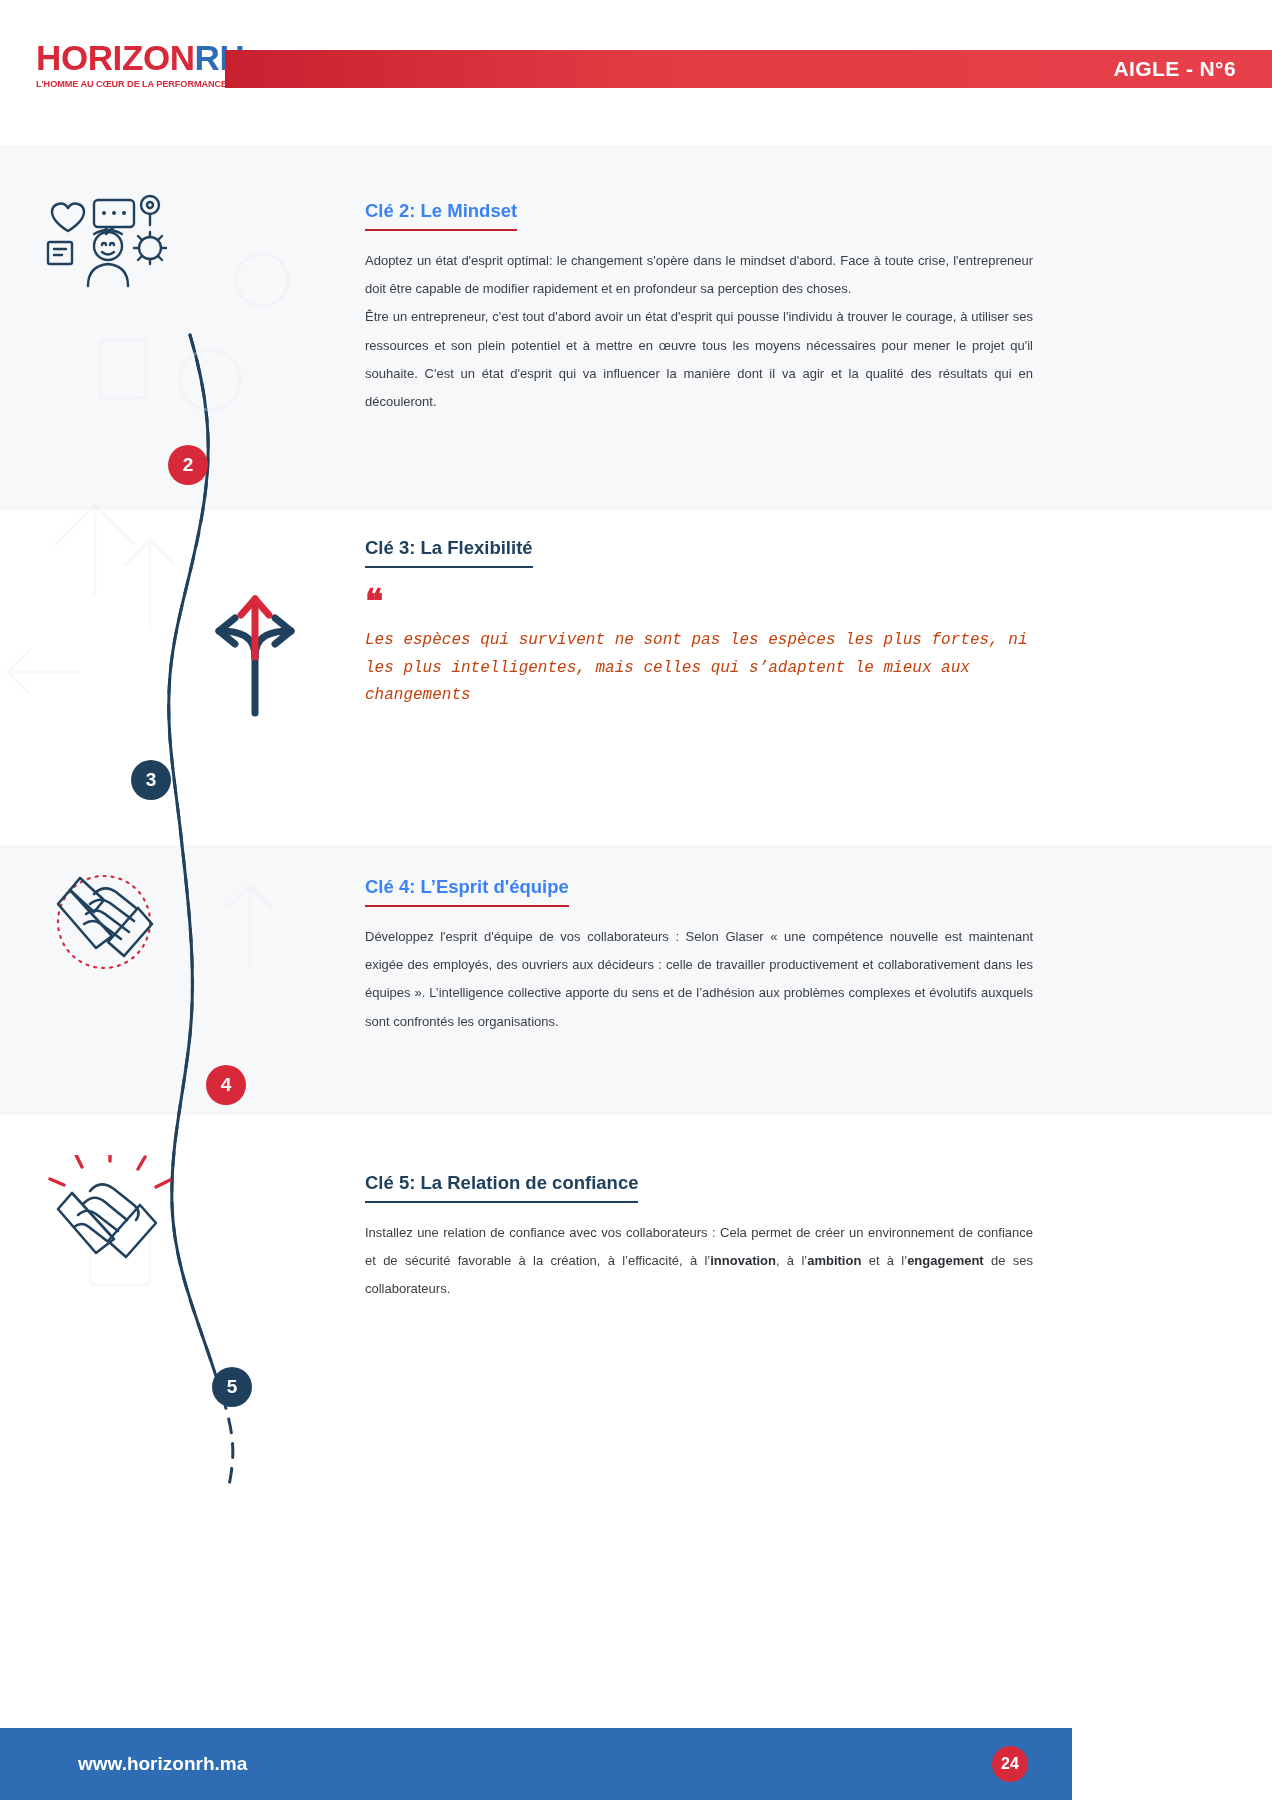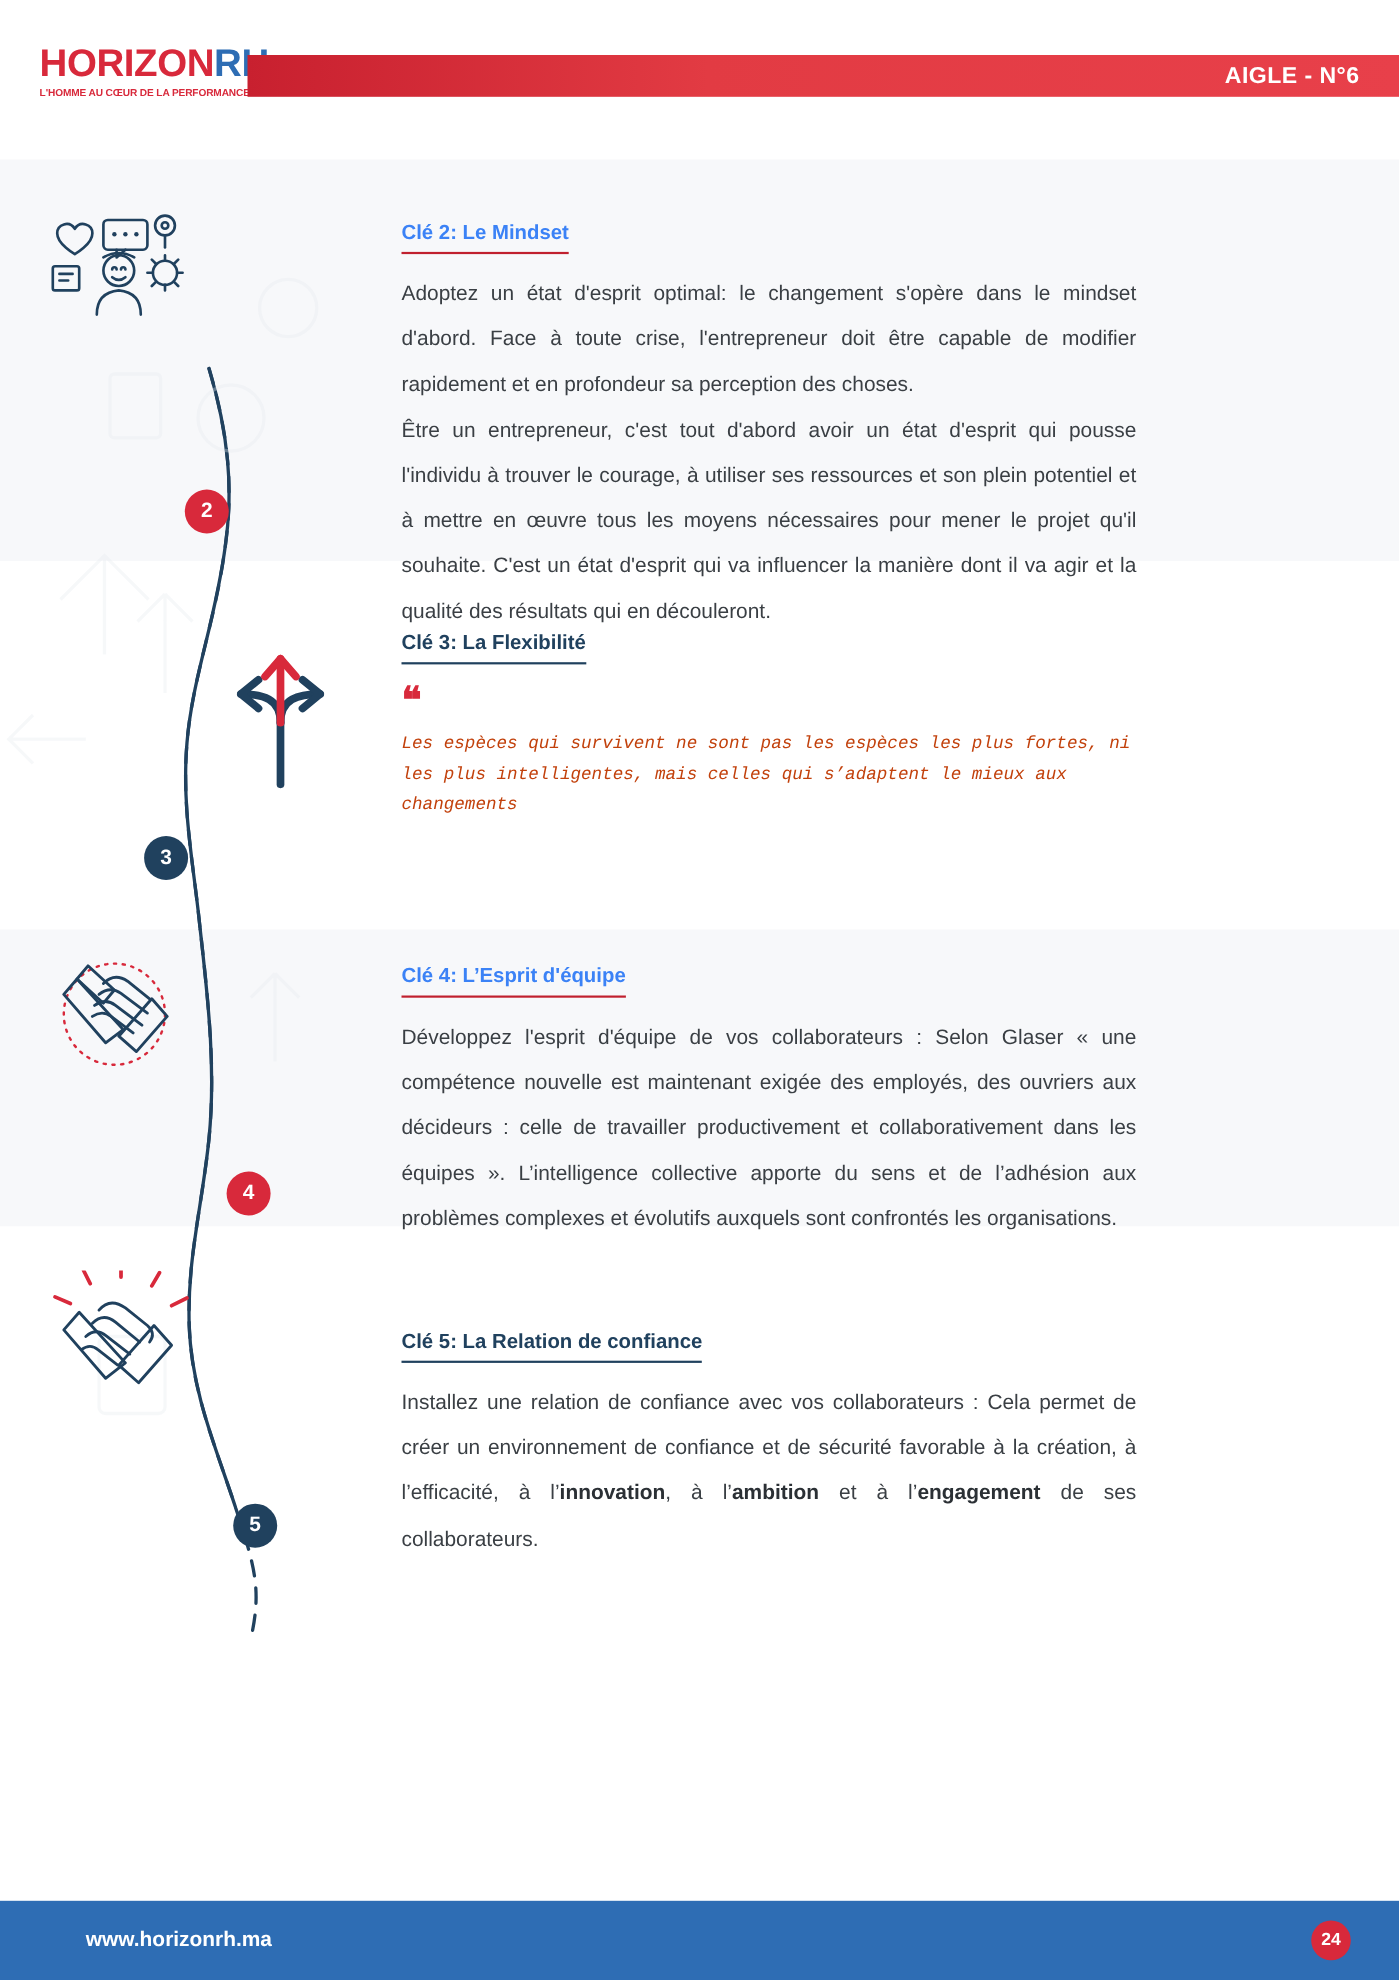--- a/index.html
+++ b/index.html
@@ -126,24 +126,24 @@
   }
 
   .sec-title {
     font-size: 18.5px;
     font-weight: bold;
     display: inline-block;
     padding-bottom: 7px;
     white-space: nowrap;
   }
   .sec-title.red  { color: #3b82f6; border-bottom: 2px solid #c0202e; }
-  .sec-title.navy { color: #20415e; border-bottom: 2px solid #20415e; margin-top: 36px; }
+  .sec-title.navy { color: #20415e; border-bottom: 2px solid #20415e; }
 
   .body-text {
-    font-size: 19px;
+    font-size: 13px;
     line-height: 2.17;
     color: #3a3f44;
     text-align: justify;
     margin-top: 16px;
   }
   .body-text b { font-weight: bold; color: #2b3035; }
 
   
   .quote-mark {
     color: #d8293b;
@@ -175,21 +175,21 @@
     vertical-align: -3px;
     letter-spacing: -2px;
     margin-left: 5px;
   }
 
   
   .footer {
     position: absolute;
     left: 0;
     bottom: 0;
-    width: 1272px;
+    width: 1072px;
     height: 72px;
     background: #2e6db4;
     display: flex;
     align-items: center;
   }
   .footer-url {
     margin-left: 78px;
     color: #ffffff;
     font-size: 19px;
     font-weight: bold;

